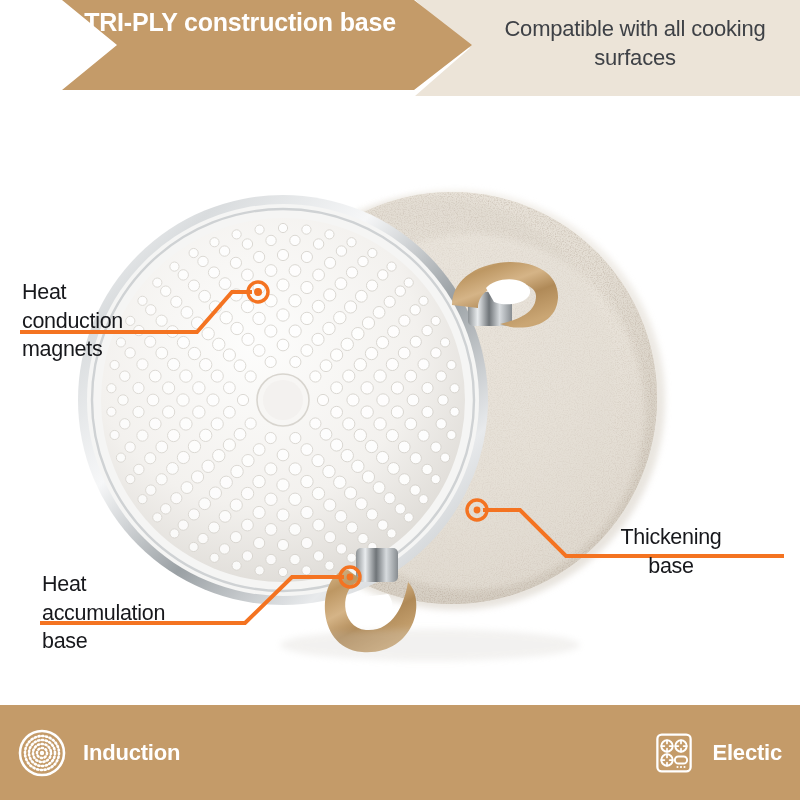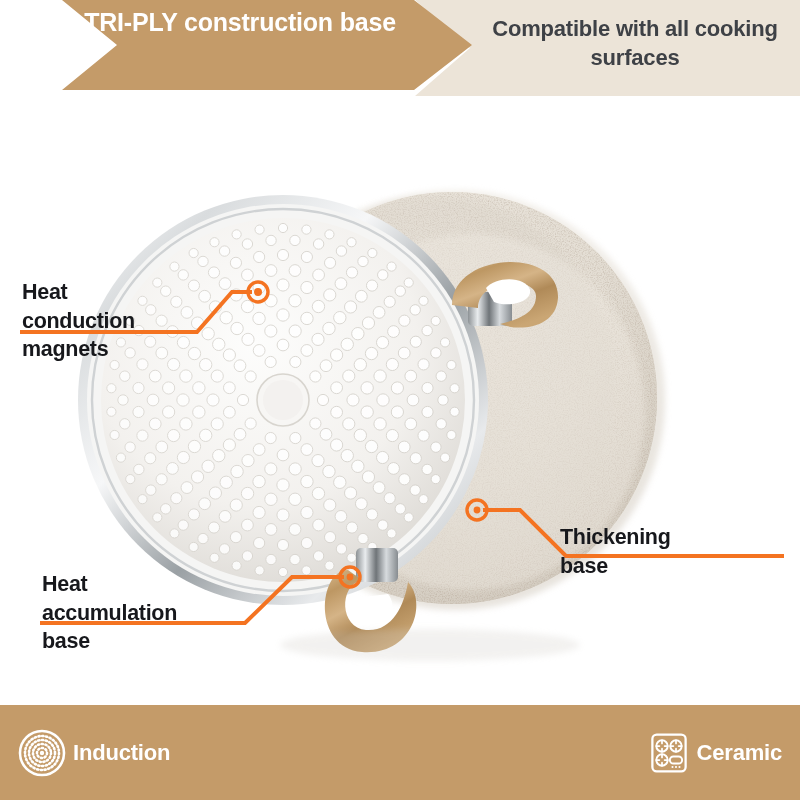--- a/index.html
+++ b/index.html
@@ -56,47 +56,47 @@
   }
 
   .header-beige-text {
     position: absolute;
     left: 480px; top: 15px;
     width: 310px;
     text-align: center;
     color: #3e4146;
     font-size: 22px;
     line-height: 1.3;
-    font-weight: 700;
+    font-weight: 400;
     letter-spacing: -0.2px;
   }
 
   
   .stage {
     position: absolute;
     left: 0; top: 100px;
     width: 800px; height: 600px;
   }
 
   .product { position: absolute; left: 0; top: 0; width: 800px; height: 600px; }
 
   
   .callout-label {
     position: absolute;
     color: #17181c;
     font-size: 21.5px;
-    font-weight: 700;
+    font-weight: 400;
     line-height: 1.33;
     letter-spacing: -0.3px;
     white-space: pre-line;
   }
 
   #callout-heat-conduction-label { left: 22px; top: 178px; width: 210px; text-align: left; }
   #callout-heat-accumulation-label { left: 42px; top: 470px; width: 240px; text-align: left; }
-  #callout-thickening-label { left: 560px; top: 423px; width: 222px; text-align: left; }
+  #callout-thickening-label { left: 560px; top: 423px; width: 222px; text-align: center; }
 
   .leader-svg {
     position: absolute;
     left: 0; top: 0;
     width: 800px; height: 800px;
     pointer-events: none;
   }
 
   
   .footer {
@@ -106,21 +106,21 @@
     background: #c49b69;
     display: flex;
     align-items: center;
     justify-content: space-between;
     padding: 0 18px;
   }
 
   .compat-item {
     display: flex;
     align-items: center;
-    gap: 7px;
+    gap: 17px;
   }
 
   .compat-icon {
     width: 48px; height: 48px;
     flex: 0 0 48px;
     display: block;
   }
   .compat-icon.small { width: 42px; height: 42px; flex: 0 0 42px; }
 
   .compat-label {
@@ -647,17 +647,17 @@
           <line x1="9.5" y1="32" x2="13" y2="32"></line>
           <line x1="19" y1="32" x2="22.5" y2="32"></line>
         </g>
         <rect x="25" y="28" width="14" height="8" rx="4" fill="none" stroke="#ffffff" stroke-width="2.2"></rect>
         <g fill="#ffffff">
           <circle cx="28" cy="40" r="1.2"></circle>
           <circle cx="32" cy="40" r="1.2"></circle>
           <circle cx="36" cy="40" r="1.2"></circle>
         </g>
       </svg>
-      <span class="compat-label">Ceramic</span>
+      <span class="compat-label">Electic</span>
     </div>
 
   </div>
 </div>
 
 </body></html>

